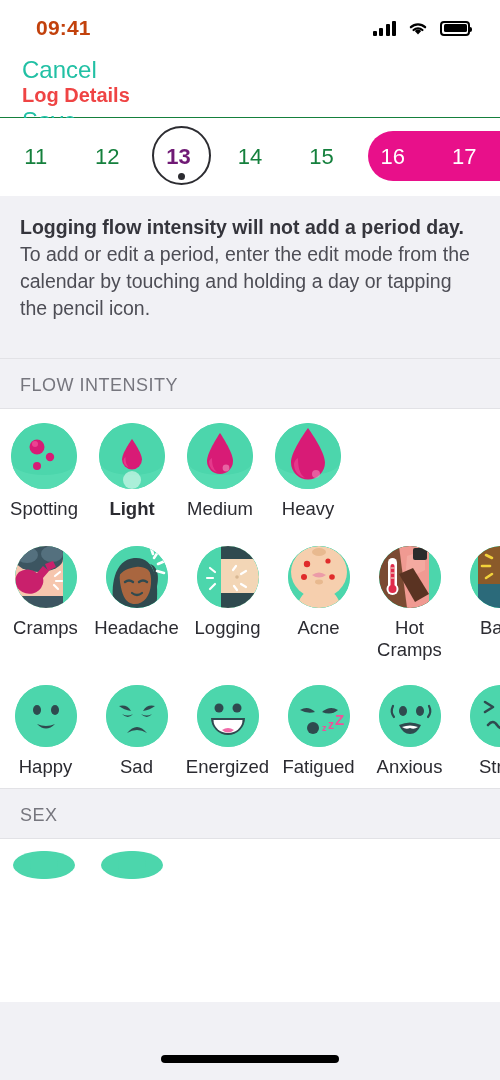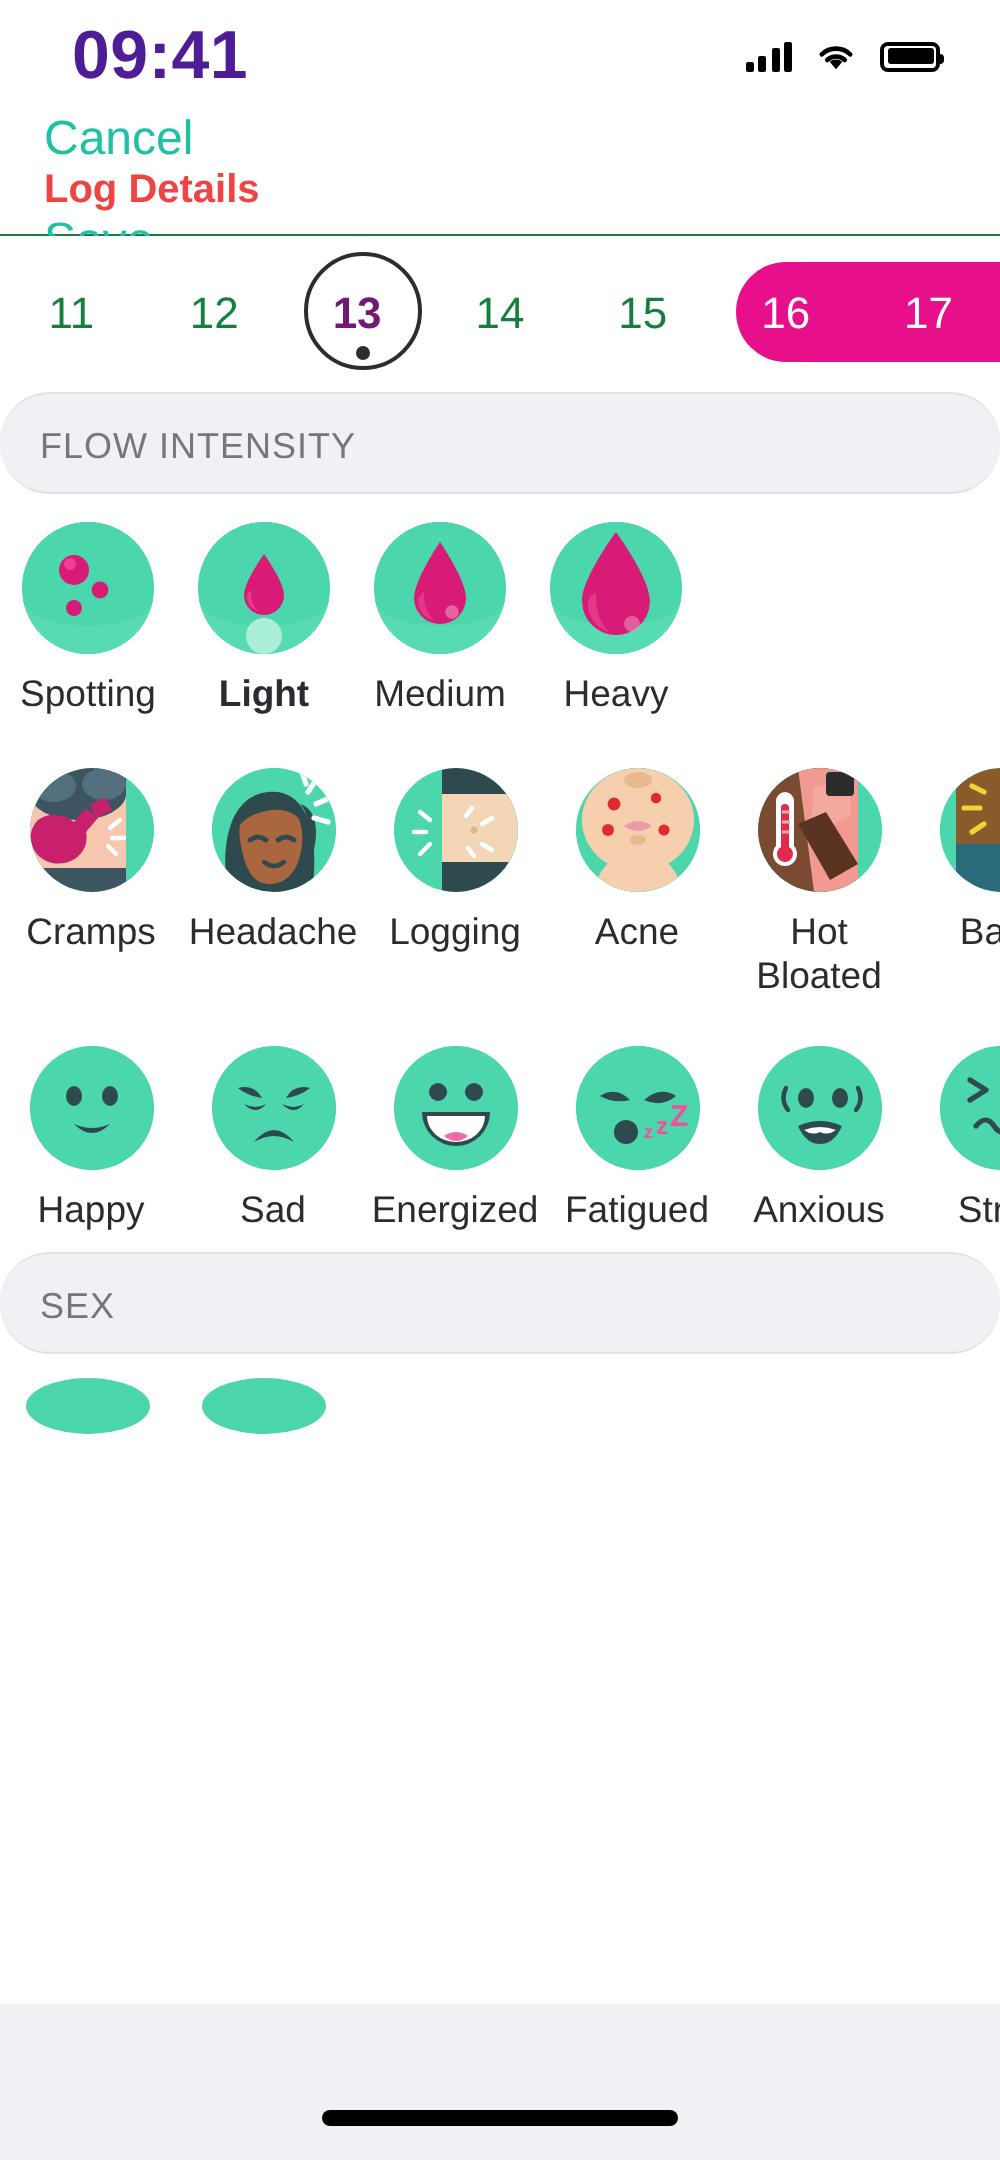--- a/index.html
+++ b/index.html
@@ -10,21 +10,21 @@
     overflow: hidden;
   }
   #app { position: relative; width: 500px; height: 1080px; background:#ffffff; }
 
   
   .status-bar {
     height: 56px; display: flex; align-items: center;
     justify-content: space-between; padding: 0 30px 0 36px;
     background: #ffffff;
   }
-  .status-time { font-size: 34px; font-weight: bold; color: #4c1d95; letter-spacing: .2px; }
+  .status-time { font-size: 21px; font-weight: bold; color: #c2410c; letter-spacing: .2px; }
   .status-right { display: flex; align-items: center; gap: 11px; }
   .sig-bars { display: flex; align-items: flex-end; gap: 2.5px; height: 15px; }
   .sig-bars i { width: 4px; background: #000; border-radius: 1px; display:block; }
   .sig-bars i:nth-child(1){height:5px}
   .sig-bars i:nth-child(2){height:8px}
   .sig-bars i:nth-child(3){height:11.5px}
   .sig-bars i:nth-child(4){height:15px}
   .wifi-icon { width: 22px; height: 16px; position: relative; }
   .batt { width: 30px; height: 15px; border: 2px solid #000; border-radius: 4px; position: relative; padding: 1.5px; }
   .batt::after { content:""; position:absolute; right:-4px; top:4.5px; width:2.5px; height:5px; background:#000; border-radius:0 2px 2px 0; }
@@ -68,21 +68,21 @@
   .info-banner {
     background: #f1f1f5; padding: 18px 20px 36px 20px;
   }
   .info-text { font-size: 19.5px; line-height: 27px; color: #4d4d55; }
   .info-text b { color: #35353c; font-weight: bold; }
 
   
   .section-header {
     background: #f1f1f5; padding: 16px 0 12px 20px;
     font-size: 18px; color: #76767e; letter-spacing: .5px;
-    border-top: 1px solid #e2e2e6; border-bottom: 1px solid #e2e2e6; border-radius: 25px;
+    border-top: 1px solid #e2e2e6; border-bottom: 1px solid #e2e2e6;
   }
 
   
   .option-row { background: #ffffff; display: flex; overflow: hidden; }
   .option-row.flow { padding: 14px 0 12px 0; }
   .option-row.symptoms { padding: 14px 0 10px 0; }
   .option-row.mood { padding: 14px 0 10px 0; }
   .option {
     flex: 0 0 auto; display: flex; flex-direction: column;
     align-items: center; cursor: pointer;
@@ -150,20 +150,25 @@
     <div class="day-dot"></div>
     <div class="day">11</div>
     <div class="day">12</div>
     <div class="day selected">13</div>
     <div class="day">14</div>
     <div class="day">15</div>
     <div class="day in-period">16</div>
     <div class="day in-period">17</div>
   </div>
 
+  <div class="info-banner">
+    <p class="info-text">
+      <b>Logging flow intensity will not add a period day.</b><span> To add or edit a period, enter the edit mode from the calendar by touching and holding a day or tapping the pencil icon.</span>
+    </p>
+  </div>
 
   <div class="section-header">FLOW INTENSITY</div>
   <div class="option-row flow">
 
     <div class="option">
       <span class="av">
         <svg viewBox="0 0 66 66">
           <circle cx="33" cy="33" r="33" fill="#4CD6AC"></circle>
           <path d="M0 38 a33 33 0 0 0 66 0 a33 14 0 0 1 -66 0 Z" fill="#5FE0B8" opacity=".55"></path>
           <circle cx="26" cy="24" r="7.5" fill="#D81B76"></circle>
@@ -350,21 +355,21 @@
             <circle cx="13.5" cy="43" r="4" fill="#E02B4B"></circle>
             <g stroke="#E8B4AE" stroke-width="1.4">
                 <path d="M16 22 h-4"></path>
                 <path d="M16 27 h-4"></path>
                 <path d="M16 32 h-4"></path>
               </g>
           </g>
         </svg>
       </span>
       <span class="option-label">Hot
-Bloated</span>
+Cramps</span>
     </div>
 
     <div class="option">
       <span class="av sm">
         <svg viewBox="0 0 62 62">
           <defs>
               <clipPath id="cK">
                 <circle cx="31" cy="31" r="31"></circle>
               </clipPath>
             </defs>

